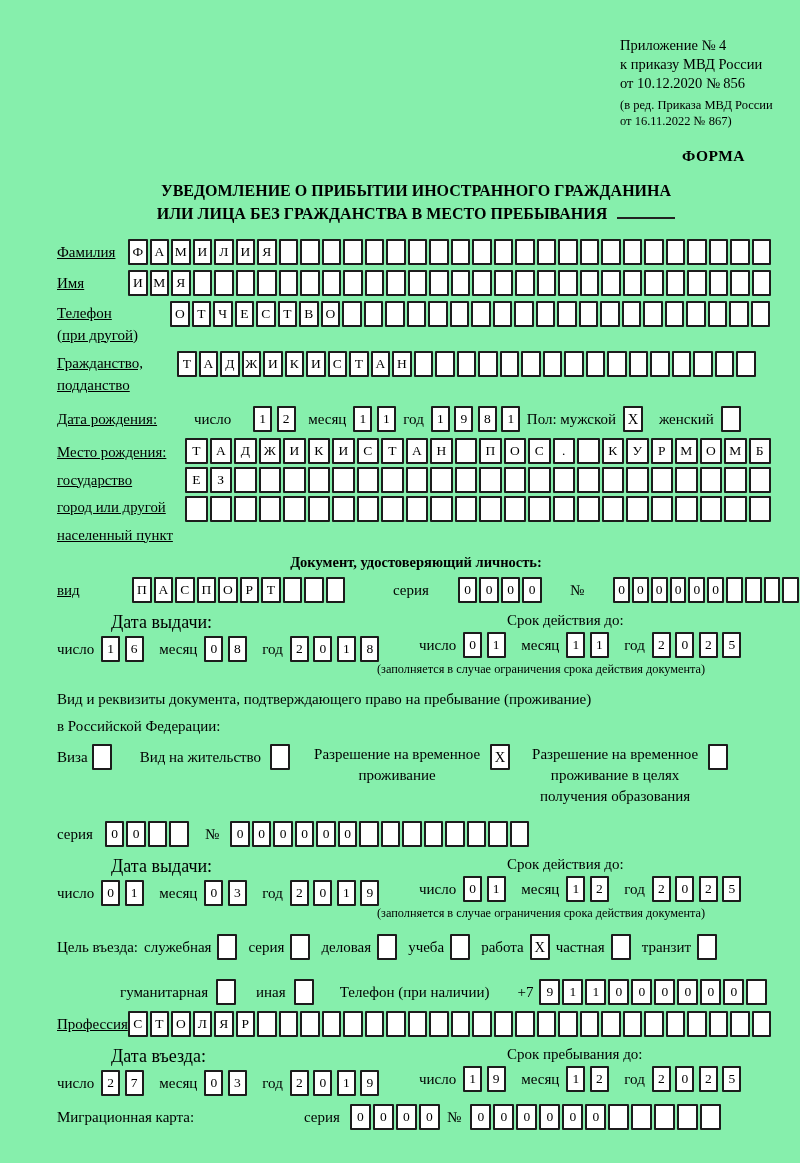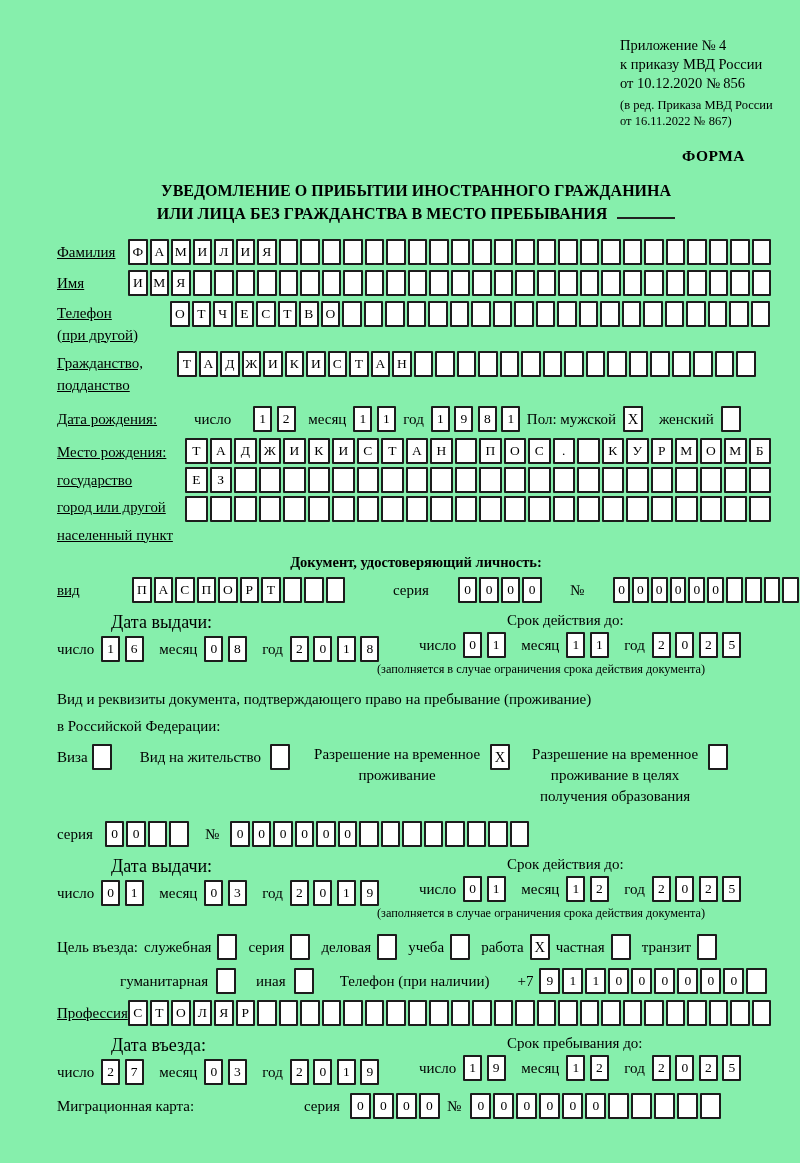--- a/index.html
+++ b/index.html
@@ -53,21 +53,21 @@
   .para2 { font-size:15px; line-height:20px; margin-top:7px; }
   .permit-row { display:flex; align-items:flex-start; margin-top:8px; }
   .permit-opt { display:flex; align-items:flex-start; }
   .permit-lbl { font-size:15px; line-height:26px; margin-right:9px; }
   .permit-lbl-multi { font-size:15px; line-height:21px; text-align:center; margin-right:10px; }
 
   
   .purpose-row { display:flex; align-items:center; margin-top:13px; font-size:15px; }
   .purpose-row .plbl { margin-right:6px; }
   .purpose-row .cbx { margin-right:11px; }
-  .phone-row { display:flex; align-items:center; margin-top:8px; font-size:15px; padding-left:63px; }
+  .phone-row { display:flex; align-items:center; margin-top:19px; font-size:15px; padding-left:63px; }
 
   
   .migr-row { display:flex; align-items:center; margin-top:8px; }
 
   .mt6 { margin-top:6px; } .mt5 { margin-top:5px; } .mt10 { margin-top:10px; } .mt14 { margin-top:14px; }
   .doc-header { text-align:center; font-weight:bold; font-size:14.5px; margin-top:5px; }
 </style>
 </head>
 <body>
 

